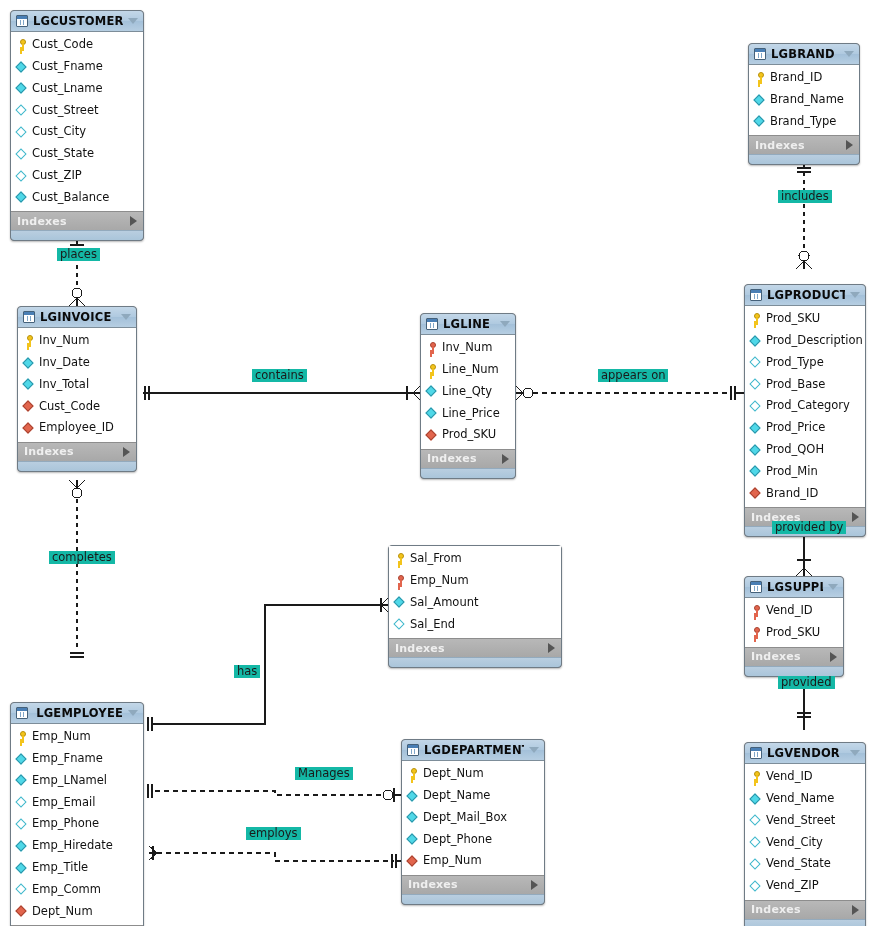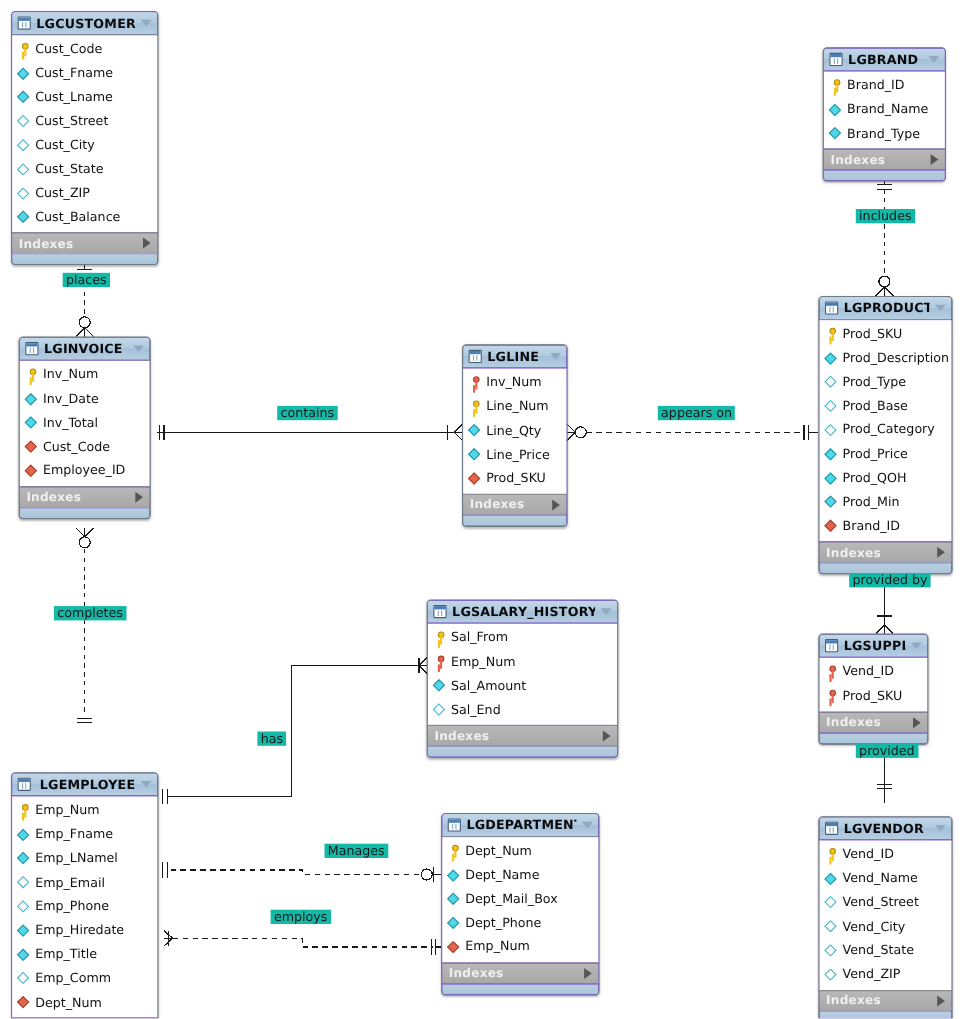--- a/index.html
+++ b/index.html
@@ -19,21 +19,21 @@
     position: absolute;
     left: 0; top: 0;
     width: 876px; height: 926px;
     pointer-events: none;
   }
 
   
   .entity {
     position: absolute;
     box-sizing: border-box;
-    background: #6d28d9;
+    background: #404040;
     border: 1px solid #6f7b85;
     border-radius: 4px;
     box-shadow: 0 1px 2px rgba(0,0,0,0.28);
     z-index: 5;
   }
   .ent-header {
     display: flex;
     align-items: center;
     gap: 5px;
     height: 21px;
@@ -414,21 +414,21 @@
             <span class="gly dia dia-fk"></span>
             <span class="fname">Prod_SKU</span>
           </div>
         </div>
         <div class="ent-footer">
           <span class="fl">Indexes</span>
           <span class="arrow"></span>
         </div>
         <div class="ent-base"></div>
       </div>
-      <div class="entity" style="left: 744px; top: 269px; width: 122px;">
+      <div class="entity" style="left: 744px; top: 284px; width: 122px;">
         <div class="ent-header">
           <span class="tbl-icon"></span>
           <span class="ent-title">LGPRODUCT</span>
           <span class="caret"></span>
         </div>
         <div class="ent-fields">
           <div class="field">
             <span class="gly key key-pk"></span>
             <span class="fname">Prod_SKU</span>
           </div>
@@ -465,25 +465,20 @@
             <span class="fname">Brand_ID</span>
           </div>
         </div>
         <div class="ent-footer">
           <span class="fl">Indexes</span>
           <span class="arrow"></span>
         </div>
         <div class="ent-base"></div>
       </div>
       <div class="entity" style="left: 388px; top: 545px; width: 174px;">
-        <div class="ent-header">
-          <span class="tbl-icon"></span>
-          <span class="ent-title">LGSALARY_HISTORY</span>
-          <span class="caret"></span>
-        </div>
         <div class="ent-fields">
           <div class="field">
             <span class="gly key key-pk"></span>
             <span class="fname">Sal_From</span>
           </div>
           <div class="field">
             <span class="gly key key-fk"></span>
             <span class="fname">Emp_Num</span>
           </div>
           <div class="field">

